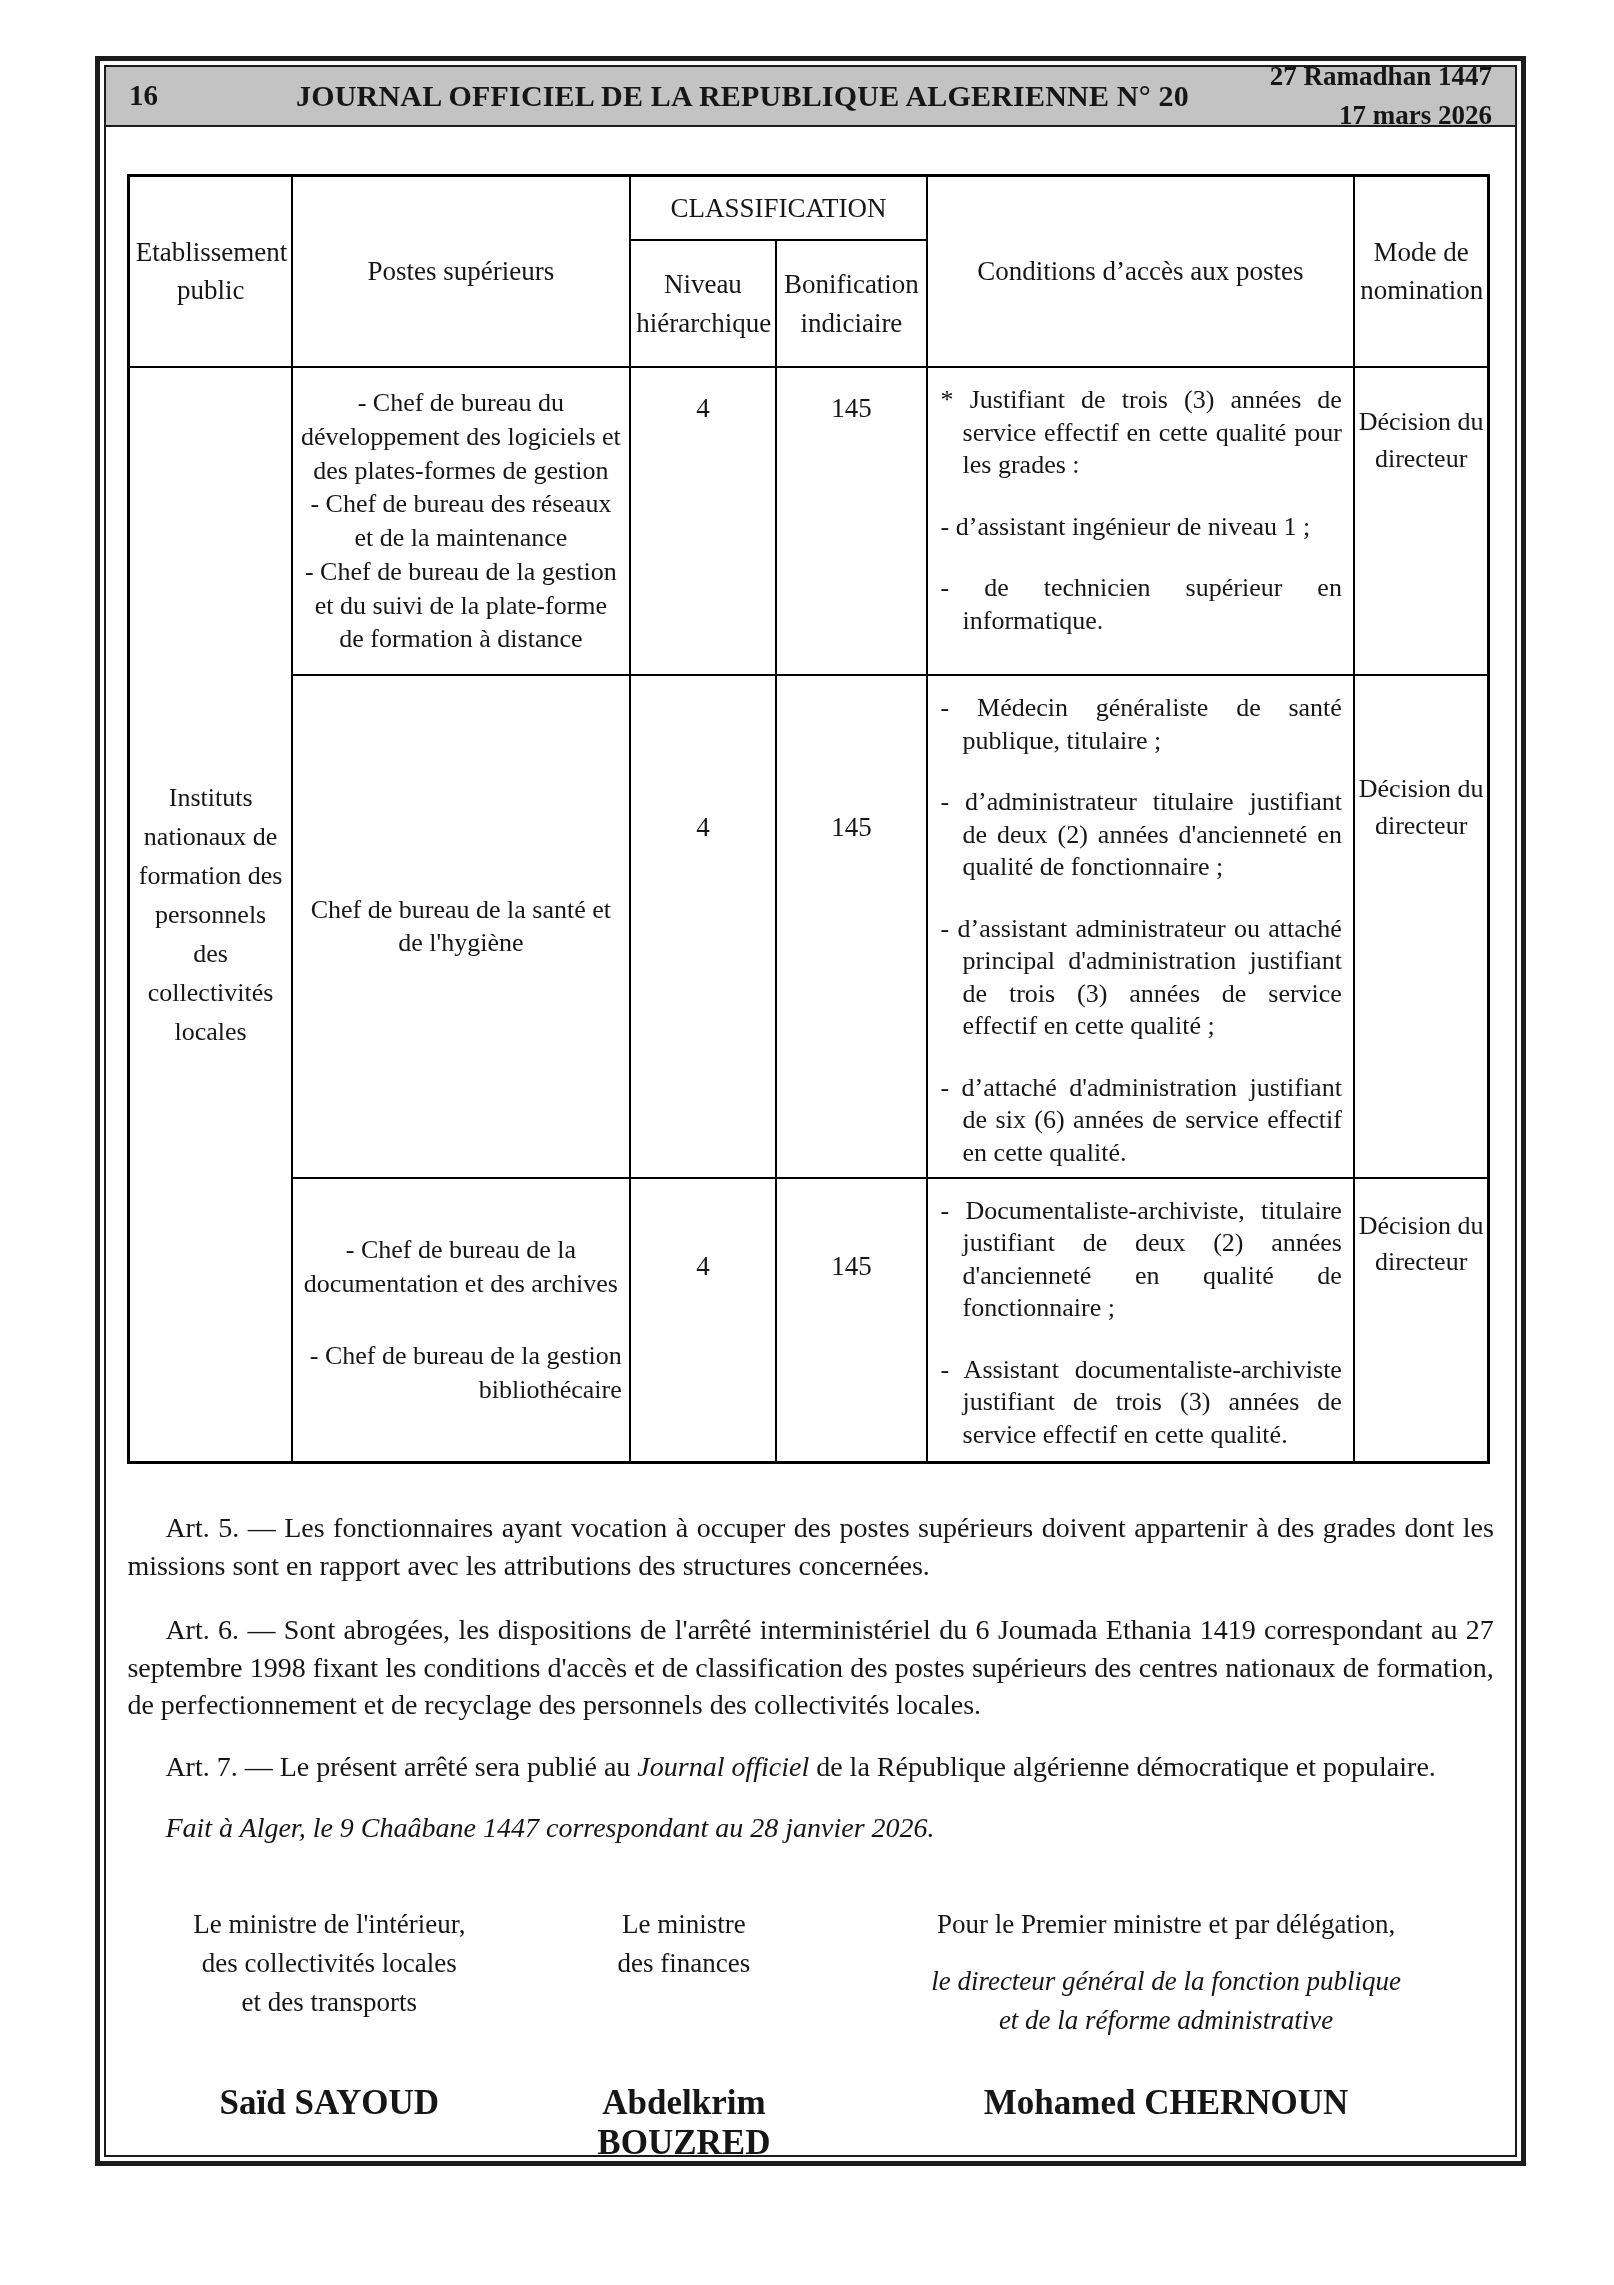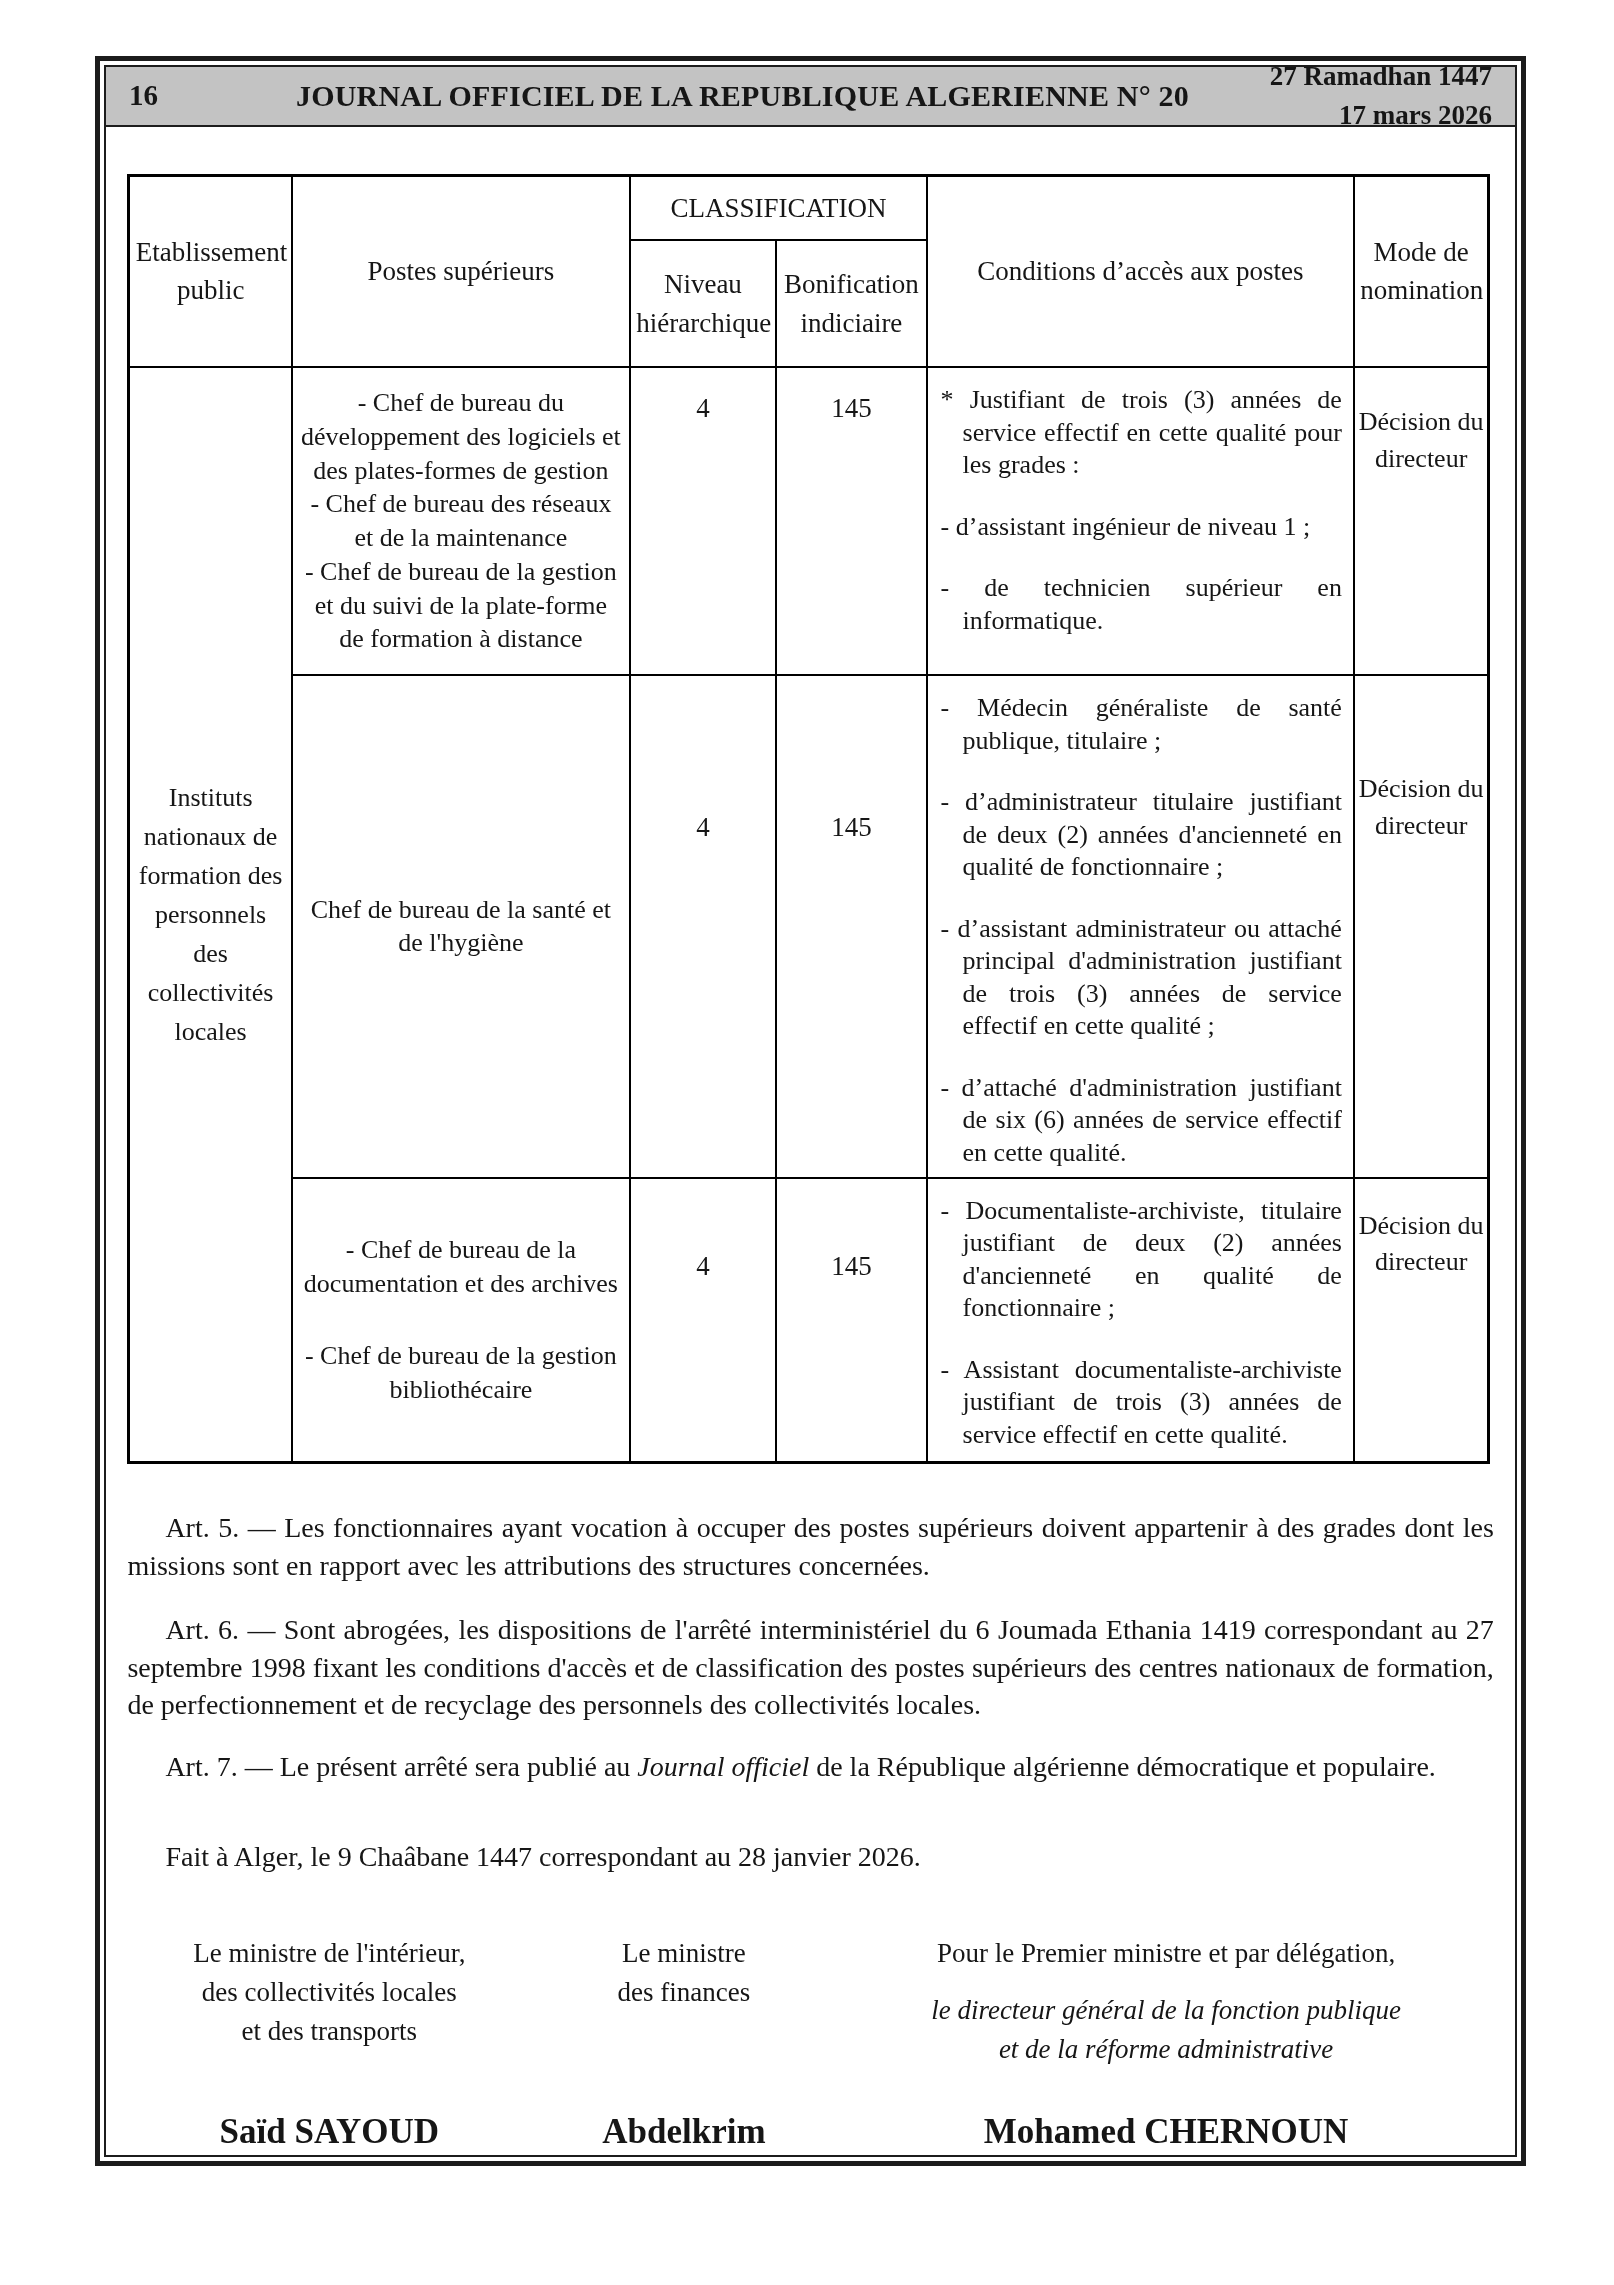--- a/index.html
+++ b/index.html
@@ -20,38 +20,38 @@
   th{font-size:27px;line-height:1.42;text-align:center;vertical-align:middle;padding:3.6px 5.4px;}
   .hrow1{height:65px;}
   .hrow2{height:127px;}
   .r1{height:308px;}
   .r2{height:475px;}
   .r3{height:285px;}
   td.etab{text-align:center;vertical-align:middle;font-size:26px;line-height:1.5;padding:0 7.2px;}
   td.postes{text-align:center;vertical-align:middle;font-size:26px;line-height:1.3;padding:5.4px 7.2px;}
   td.postes .pi{margin:0;}
   tr.r3 td.postes .pi{margin:0 0 38px;}
-  tr.r3 td.postes .pi:last-child{margin:0;}
+  tr.r3 td.postes .pi:last-child{margin:0;text-align:right;}
   td.num{text-align:center;vertical-align:top;font-size:27px;}
   tr.r1 td.num{padding-top:25px;}
   tr.r2 td.num{padding-top:136px;}
   tr.r3 td.num{padding-top:72px;}
   td.cond{vertical-align:top;text-align:justify;font-size:26px;line-height:1.25;padding:16.3px 11px 7.2px 12.7px;}
   td.cond .ci{margin:0 0 29px;padding-left:22px;text-indent:-22px;}
   td.cond .ci:last-child{margin-bottom:0;}
   td.mode{vertical-align:top;text-align:center;font-size:26px;line-height:1.42;padding-left:3.6px;padding-right:3.6px;}
   tr.r1 td.mode{padding-top:36px;}
   tr.r2 td.mode{padding-top:95px;}
   tr.r3 td.mode{padding-top:29px;}
   
   .para{margin:0 3.6px 0 1.8px;font-size:28px;line-height:1.34;text-align:justify;text-indent:38px;}
   .p-art5{margin-top:45px;}
   .p-art6{margin-top:27px;}
   .p-art7{margin-top:24px;}
-  .p-fait{margin-top:53px;text-align:left;}
+  .p-fait{margin-top:24px;text-align:left;font-style:italic;}
   .it{font-style:italic;}
   
   .sig{display:grid;grid-template-columns:29.7% 22% 48.3%;margin-top:58px;}
   .sigcol{text-align:center;font-size:27px;line-height:1.45;}
   .sigcol .sub{margin-top:18px;font-style:italic;}
   .signames{display:grid;grid-template-columns:29.7% 22% 48.3%;margin-top:43px;}
   .signames div{text-align:center;font-size:35px;font-weight:bold;}
 </style>
 </head>
 <body>

